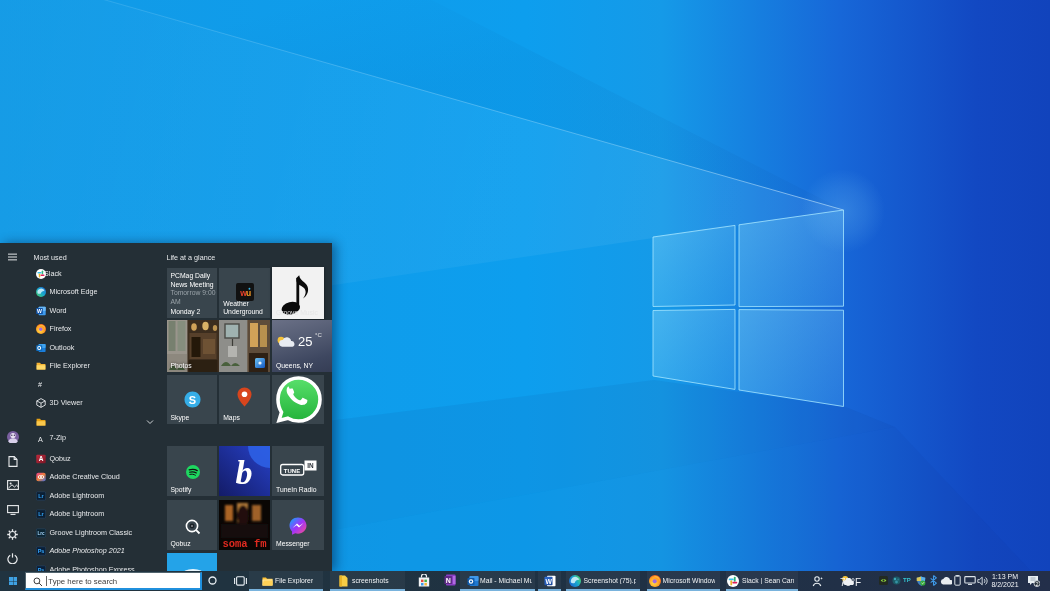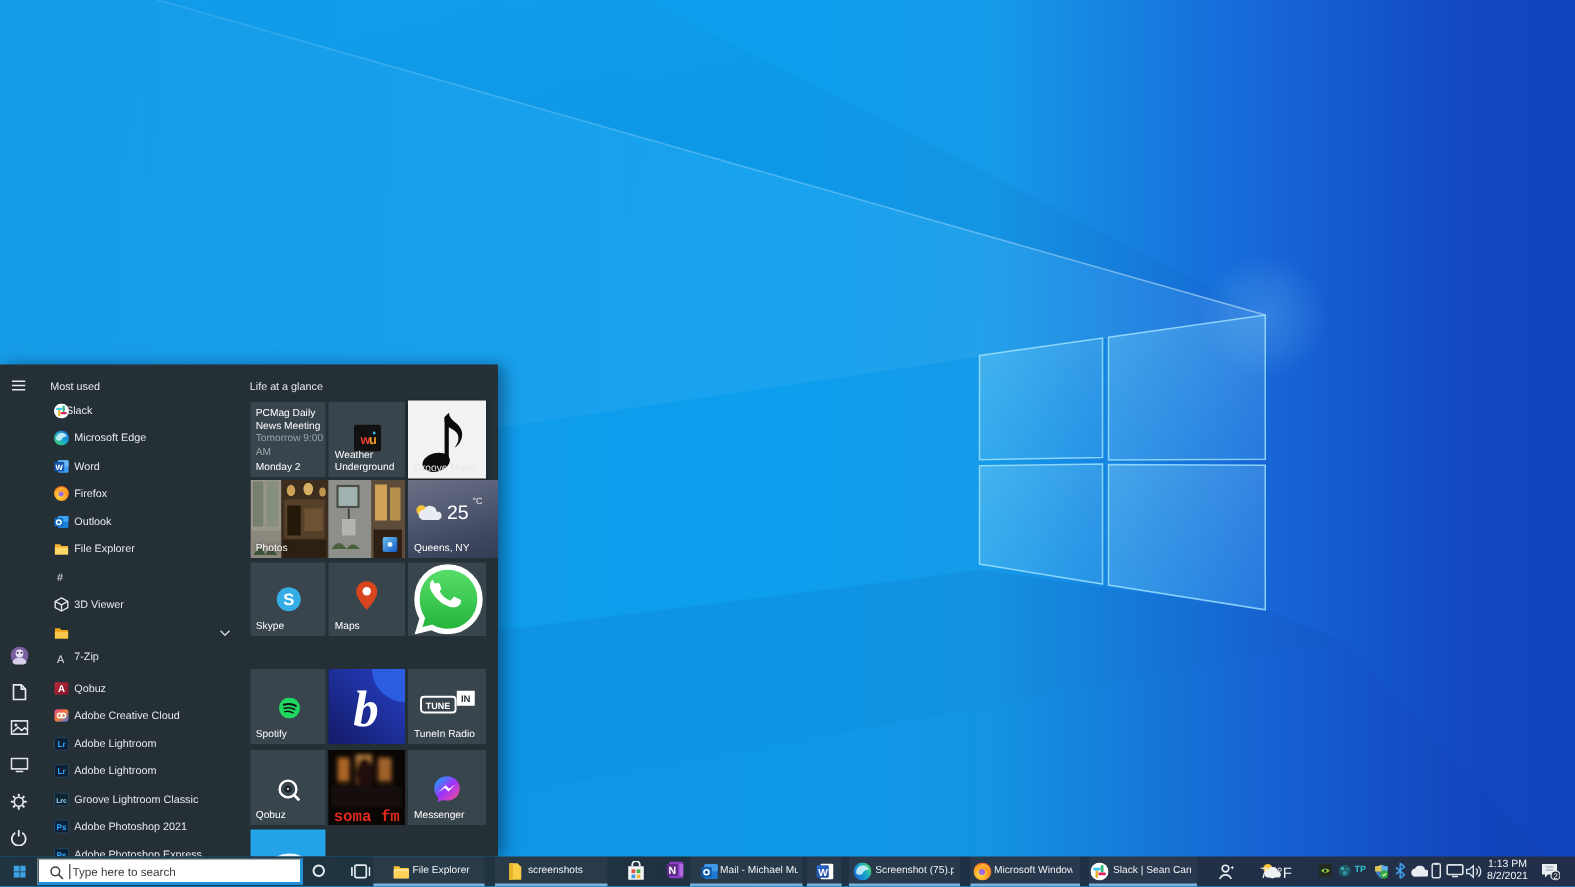--- a/index.html
+++ b/index.html
@@ -279,21 +279,21 @@
   <div class="al" style="left:49.5px;top:266.4px;">Adobe Lightroom</div>
   <svg style="position:absolute;left:36px;top:284.5px" width="10" height="10" viewBox="0 0 10 10">
         <rect x="0.3" y="0.8" width="9.4" height="8.4" rx="1.2" fill="#0c2533" stroke="#2f4e6e" stroke-width="0.5"></rect>
         <text x="5" y="7" font-size="4.6" font-weight="bold" fill="#a8d8ff" text-anchor="middle" font-family="Liberation Sans">Lrc</text>
       </svg>
   <div class="al" style="left:49.5px;top:284.9px;">Groove Lightroom Classic</div>
   <svg style="position:absolute;left:36px;top:303.0px" width="10" height="10" viewBox="0 0 10 10">
         <rect x="0.3" y="0.8" width="9.4" height="8.4" rx="1.2" fill="#0a1f38" stroke="#2f4e6e" stroke-width="0.5"></rect>
         <text x="5" y="7.2" font-size="5.5" font-weight="bold" fill="#31a8ff" text-anchor="middle" font-family="Liberation Sans">Ps</text>
       </svg>
-  <div class="al" style="left:49.5px;top:303.4px;">Adobe Photoshop 2021</div>
+  <div class="al" style="left:49.5px;top:303.4px;font-style:italic;">Adobe Photoshop 2021</div>
   <svg style="position:absolute;left:36px;top:321.5px" width="10" height="10" viewBox="0 0 10 10">
         <rect x="0.3" y="0.8" width="9.4" height="8.4" rx="1.2" fill="#0a1f38" stroke="#2f4e6e" stroke-width="0.5"></rect>
         <text x="5" y="7.2" font-size="5.5" font-weight="bold" fill="#31a8ff" text-anchor="middle" font-family="Liberation Sans">Ps</text>
       </svg>
   <div class="al" style="left:49.5px;top:321.9px;">Adobe Photoshop Express</div>
   <svg style="position:absolute;left:146px;top:175.5px" width="8" height="6" viewBox="0 0 8 6">
         <path d="M1 1.5 L4 4.5 L7 1.5" fill="none" stroke="#cfd3d6" stroke-width="1"></path>
       </svg>
   </div>
 

